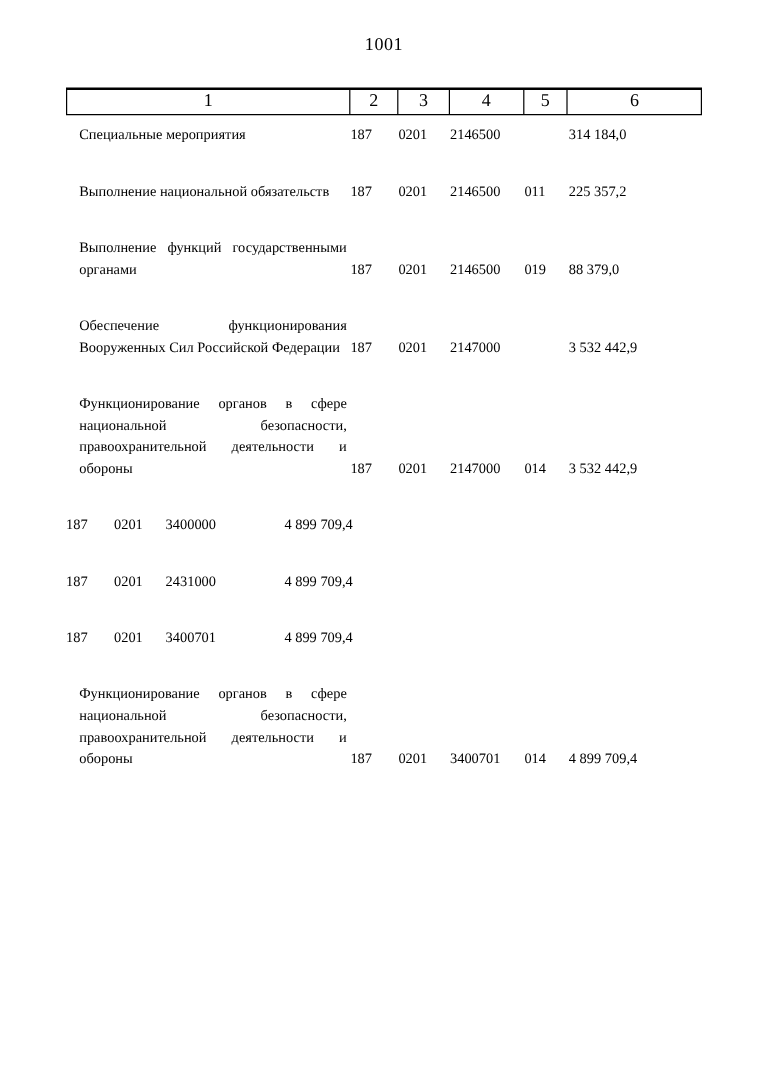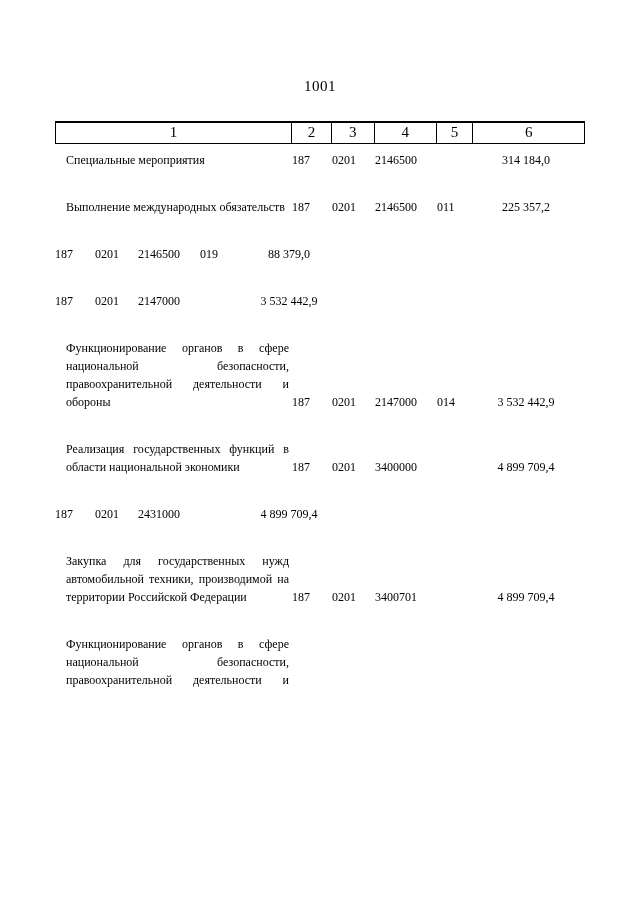--- a/index.html
+++ b/index.html
@@ -8,21 +8,20 @@
     background: #ffffff;
     color: #000000;
     font-family: "Liberation Serif", "DejaVu Serif", serif;
   }
   .page {
     width: 640px;
     height: 643px;
     background: #ffffff;
     position: relative;
     overflow: hidden;
-    margin-top: 48px;
   }
   .page-number {
     text-align: center;
     padding-top: 30px;
     font-size: 15px;
     letter-spacing: 0.5px;
   }
   .table {
     width: 530px;
     margin-left: 55px;
@@ -54,21 +53,21 @@
   .col-3 { width: 43px; }
   .col-4 { width: 62px; }
   .col-5 { width: 37px; }
   .col-6 { width: 111px; }
   .cell-name {
     text-align: justify;
     padding: 0 3px 0 11px;
   }
   .cell-num { text-align: left; }
   .cell-amount {
-    text-align: center;
+    text-align: left;
     padding-right: 7px;
   }
 </style>
 </head>
 <body>
 
 <div class="page">
 
   <div class="page-number">1001</div>
 
@@ -87,66 +86,66 @@
 
     <div class="row">
           <div class="cell-name col-name">Специальные мероприятия</div>
           <div class="cell-num  col-2">187</div>
           <div class="cell-num  col-3">0201</div>
           <div class="cell-num  col-4">2146500</div>
           <div class="cell-num  col-5"></div>
           <div class="cell-amount col-6">314 184,0</div>
         </div>
         <div class="row">
-          <div class="cell-name col-name">Выполнение международных обязательств</div>
+          <div class="cell-name col-name">Выполнение национальной обязательств</div>
           <div class="cell-num  col-2">187</div>
           <div class="cell-num  col-3">0201</div>
           <div class="cell-num  col-4">2146500</div>
           <div class="cell-num  col-5">011</div>
           <div class="cell-amount col-6">225 357,2</div>
         </div>
         <div class="row">
+          <div class="cell-name col-name">Выполнение функций государственными органами</div>
           <div class="cell-num  col-2">187</div>
           <div class="cell-num  col-3">0201</div>
           <div class="cell-num  col-4">2146500</div>
           <div class="cell-num  col-5">019</div>
           <div class="cell-amount col-6">88 379,0</div>
         </div>
         <div class="row">
+          <div class="cell-name col-name">Обеспечение функционирования Вооруженных Сил Российской Федерации</div>
           <div class="cell-num  col-2">187</div>
           <div class="cell-num  col-3">0201</div>
           <div class="cell-num  col-4">2147000</div>
           <div class="cell-num  col-5"></div>
           <div class="cell-amount col-6">3 532 442,9</div>
         </div>
         <div class="row">
           <div class="cell-name col-name">Функционирование органов в сфере национальной безопасности, правоохранительной деятельности и обороны</div>
           <div class="cell-num  col-2">187</div>
           <div class="cell-num  col-3">0201</div>
           <div class="cell-num  col-4">2147000</div>
           <div class="cell-num  col-5">014</div>
           <div class="cell-amount col-6">3 532 442,9</div>
         </div>
         <div class="row">
-          <div class="cell-name col-name">Реализация государственных функций в области национальной экономики</div>
           <div class="cell-num  col-2">187</div>
           <div class="cell-num  col-3">0201</div>
           <div class="cell-num  col-4">3400000</div>
           <div class="cell-num  col-5"></div>
           <div class="cell-amount col-6">4 899 709,4</div>
         </div>
         <div class="row">
           <div class="cell-num  col-2">187</div>
           <div class="cell-num  col-3">0201</div>
           <div class="cell-num  col-4">2431000</div>
           <div class="cell-num  col-5"></div>
           <div class="cell-amount col-6">4 899 709,4</div>
         </div>
         <div class="row">
-          <div class="cell-name col-name">Закупка для государственных нужд автомобильной техники, производимой на территории Российской Федерации</div>
           <div class="cell-num  col-2">187</div>
           <div class="cell-num  col-3">0201</div>
           <div class="cell-num  col-4">3400701</div>
           <div class="cell-num  col-5"></div>
           <div class="cell-amount col-6">4 899 709,4</div>
         </div>
         <div class="row">
           <div class="cell-name col-name">Функционирование органов в сфере национальной безопасности, правоохранительной деятельности и обороны</div>
           <div class="cell-num  col-2">187</div>
           <div class="cell-num  col-3">0201</div>

